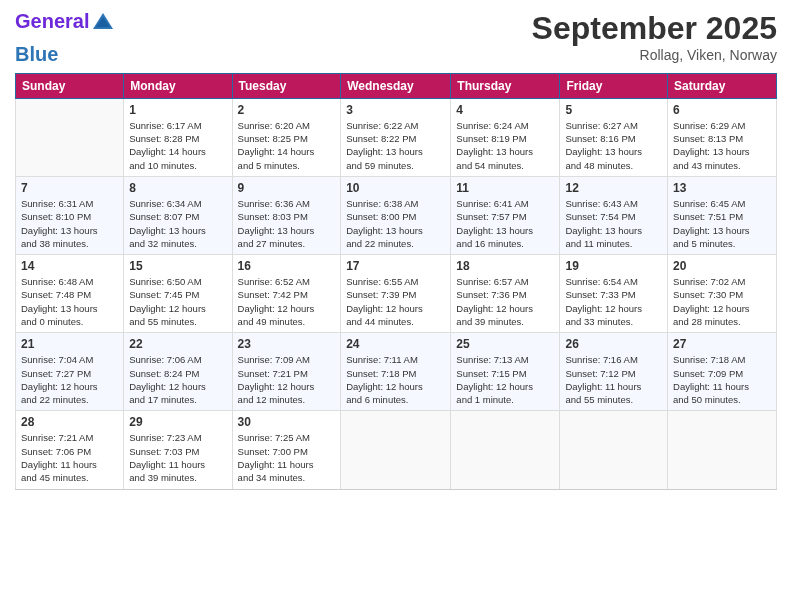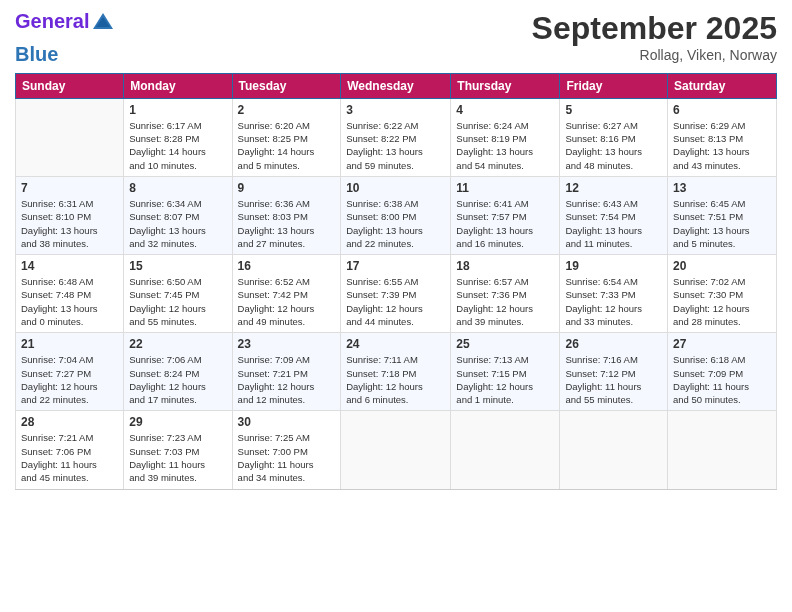--- a/index.html
+++ b/index.html
@@ -359,21 +359,21 @@
             <div class="day-info">
               <div>Sunrise: 7:16 AM</div>
               <div>Sunset: 7:12 PM</div>
               <div>Daylight: 11 hours</div>
               <div>and 55 minutes.</div>
             </div>
           </td>
           <td>
             <div class="day-number">27</div>
             <div class="day-info">
-              <div>Sunrise: 6:18 AM</div>
+              <div>Sunrise: 7:18 AM</div>
               <div>Sunset: 7:09 PM</div>
               <div>Daylight: 11 hours</div>
               <div>and 50 minutes.</div>
             </div>
           </td>
         </tr>
         <tr class="last-row">
           <td>
             <div class="day-number">28</div>
             <div class="day-info">

